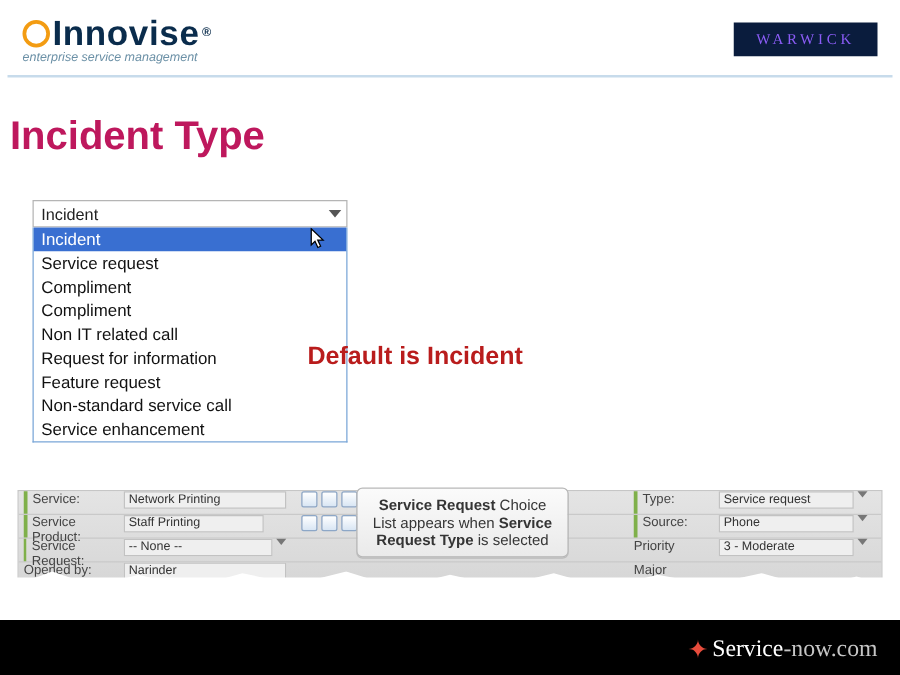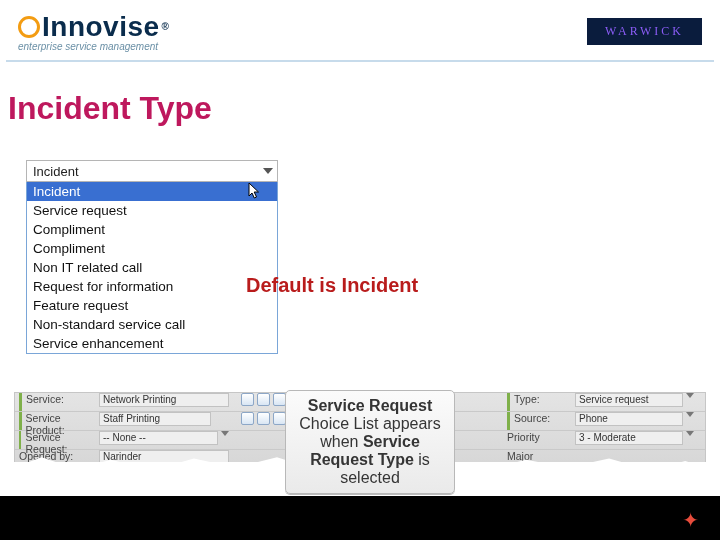--- a/index.html
+++ b/index.html
@@ -27,21 +27,21 @@
 .form-strip .row:last-child{border-bottom:none}
 .cell{display:flex;padding:0 4px}
 .glw{width:3px;height:100%;background:#7fb04a;margin-right:4px}
 .lbl{color:#444}
 .val{color:#333;background:#efefef;border:1px solid #c2c2c2;height:14px;line-height:12px;padding:0 3px;font-size:10px;overflow:hidden;text-overflow:ellipsis;white-space:nowrap}
 .arr{width:0;height:0;border-left:4px solid transparent;border-right:4px solid transparent;border-top:5px solid #777;margin-left:3px}
 .col-a{width:80px}.col-b{width:138px}.col-c{width:60px;justify-content:center;gap:4px}
 .col-d{width:68px}.col-e{width:134px}
 .ic-box{display:flex;gap:3px}
 .ic{width:13px;height:13px;border:1px solid #8da7c7;background:linear-gradient(#fff,#d9e6f4);border-radius:2px}
-.callout{position:absolute;top:390px;left:285px;width:170px;background:linear-gradient(#fbfbfb,#eaeaea);border:1px solid #b8b8b8;border-radius:5px;padding:6px 8px;text-align:center;font-size:16px;color:#353535;z-index:3;box-shadow:0 1px 0 #bbb}
+.callout{position:absolute;top:390px;left:285px;width:170px;background:linear-gradient(#fbfbfb,#eaeaea);border:1px solid #b8b8b8;border-radius:5px;padding:6px 8px;text-align:center;font-size:12px;color:#353535;z-index:3;box-shadow:0 1px 0 #bbb}
 .callout b{font-weight:700}
 .footer{position:absolute;bottom:0;left:0;right:0;height:44px;background:#000}
 .footer-gap{position:absolute;bottom:44px;left:0;right:0;height:34px;background:#fff}
 .torn{position:absolute;bottom:62px;left:14px;right:14px;height:26px;background:#fff;z-index:2;clip-path:polygon(0 60%,4% 20%,9% 65%,14% 30%,20% 70%,26% 25%,32% 60%,38% 20%,44% 70%,50% 30%,56% 65%,62% 25%,68% 70%,74% 30%,80% 60%,86% 25%,92% 70%,97% 35%,100% 60%,100% 100%,0 100%)}
 .sn-logo{position:absolute;right:18px;bottom:8px;color:#fff;font-size:19px;font-family:Georgia,serif;display:flex;align-items:center}
 .sn-star{color:#e74c3c;font-size:20px;margin-right:3px}
 .sn-text .grey{color:#c5c5c5}
 </style>
 </head>
 <body>
@@ -178,16 +178,17 @@
   <span> Choice List appears when </span>
   <b>Service Request Type</b>
   <span> is selected</span>
 </div>
 
 <div class="torn"></div>
 <div class="footer-gap"></div>
 <div class="footer">
   <div class="sn-logo">
     <span class="sn-star">✦</span>
+    <span class="sn-text"><span>Service</span><span class="grey">-now.com</span></span>
   </div>
 </div>
 
 </div>
 
 </body></html>

